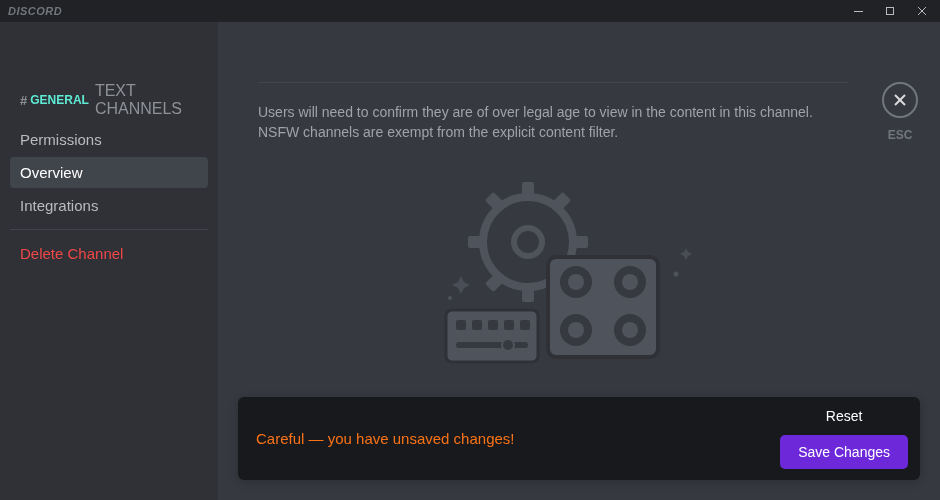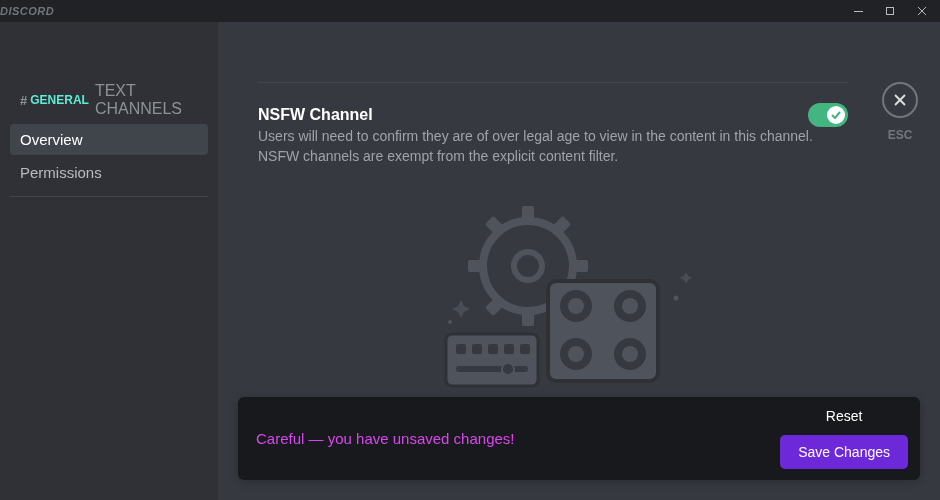--- a/index.html
+++ b/index.html
@@ -14,21 +14,21 @@
     overflow: hidden;
     background: #36393f;
     color: #dcddde;
   }
   .titlebar {
     height: 22px;
     background: #202225;
     display: flex;
     align-items: center;
     justify-content: space-between;
-    padding: 0 4px 0 0;
+    padding: 0 4px 0 8px;
   }
   .wordmark {
     color: #72767d;
     font-size: 11px;
     font-weight: 800;
     letter-spacing: 0.5px;
     font-style: italic;
   }
   .win-controls {
     display: flex;
@@ -191,21 +191,21 @@
     bottom: 20px;
     background: #18191c;
     border-radius: 6px;
     padding: 11px 12px 11px 18px;
     display: flex;
     align-items: center;
     justify-content: space-between;
     box-shadow: 0 2px 10px rgba(0,0,0,.2);
   }
   .unsaved-text {
-    color: #d946ef;
+    color: #f97316;
     font-size: 15px;
     font-weight: 500;
   }
   .unsaved-actions {
     display: flex;
     align-items: center;
     gap: 11px;
     flex-direction: column;
   }
   .reset-link {
@@ -248,52 +248,48 @@
   </div>
 </div>
 
 <div class="content-area">
   <div class="sidebar">
     <div class="sidebar-header">
       <span class="hash">#</span>
       <span class="channel">GENERAL</span>
       <span class="suffix">TEXT CHANNELS</span>
     </div>
+    <div class="sidebar-item">
+      <span>Permissions</span>
+    </div>
     <div class="sidebar-item selected">
       <span>Overview</span>
     </div>
     <div class="sidebar-item">
-      <span>Permissions</span>
+      <span>Integrations</span>
     </div>
     <div class="sidebar-divider"></div>
+    <div class="sidebar-item danger">
+      <span>Delete Channel</span>
+    </div>
   </div>
 
   <div class="main">
     <div class="close-region">
       <div class="close-btn">
         <svg width="18" height="18" viewBox="0 0 18 18" fill="none" stroke-width="2">
             <line x1="4" y1="4" x2="14" y2="14"></line>
             <line x1="14" y1="4" x2="4" y2="14"></line>
           </svg>
       </div>
       <span class="esc-label">ESC</span>
     </div>
 
     <div class="settings-content">
       <div class="top-divider"></div>
-      <div class="setting-row">
-        <div class="setting-title">NSFW Channel</div>
-        <div class="toggle">
-          <div class="toggle-knob">
-            <svg width="12" height="12" viewBox="0 0 12 12" fill="none" stroke-width="2" stroke-linecap="round" stroke-linejoin="round">
-                <polyline points="2.5,6.5 5,9 9.5,3.5"></polyline>
-              </svg>
-          </div>
-        </div>
-      </div>
       <div class="setting-desc">Users will need to confirm they are of over legal age to view in the content in this channel. NSFW channels are exempt from the explicit content filter.</div>
 
       <div class="illustration">
         <svg width="290" height="190" viewBox="0 0 290 190">
 
           <g transform="translate(120,60)">
             <circle cx="0" cy="0" r="45" fill="none" stroke="#4f545c" stroke-width="8"></circle>
             <circle cx="0" cy="0" r="14" fill="none" stroke="#4f545c" stroke-width="6"></circle>
             <g fill="#4f545c">
               <rect x="-6" y="-60" width="12" height="14" rx="2"></rect>

